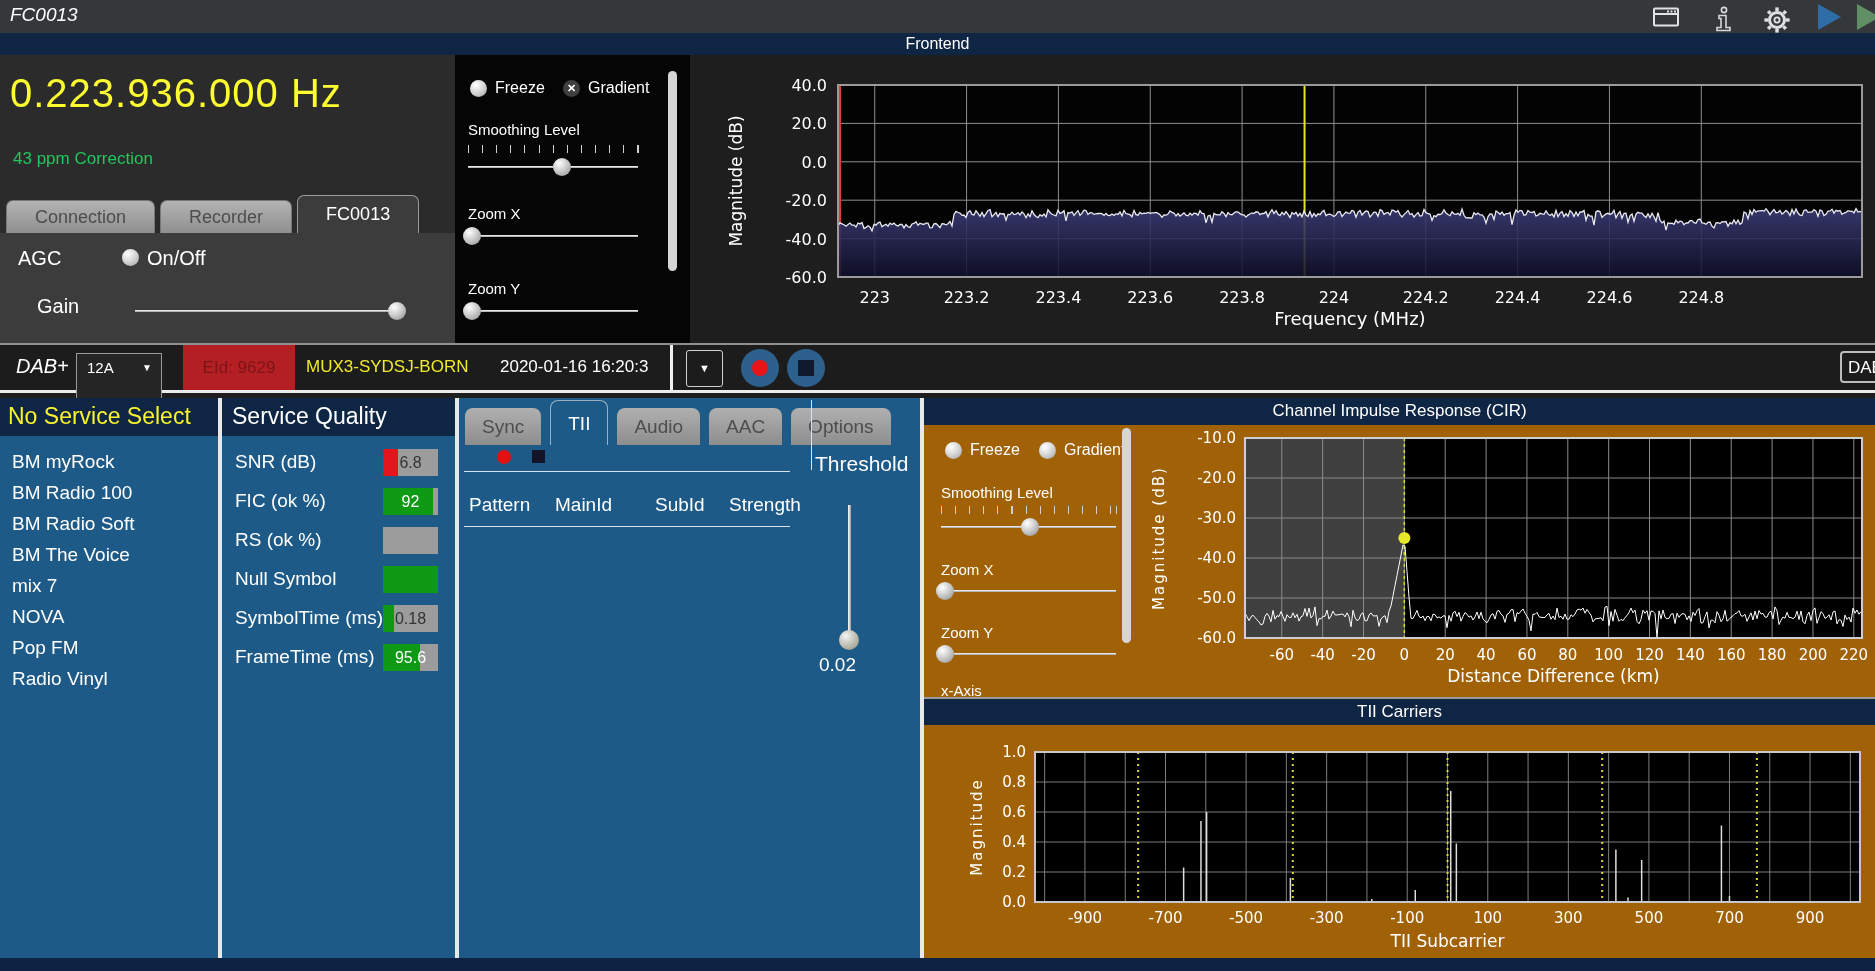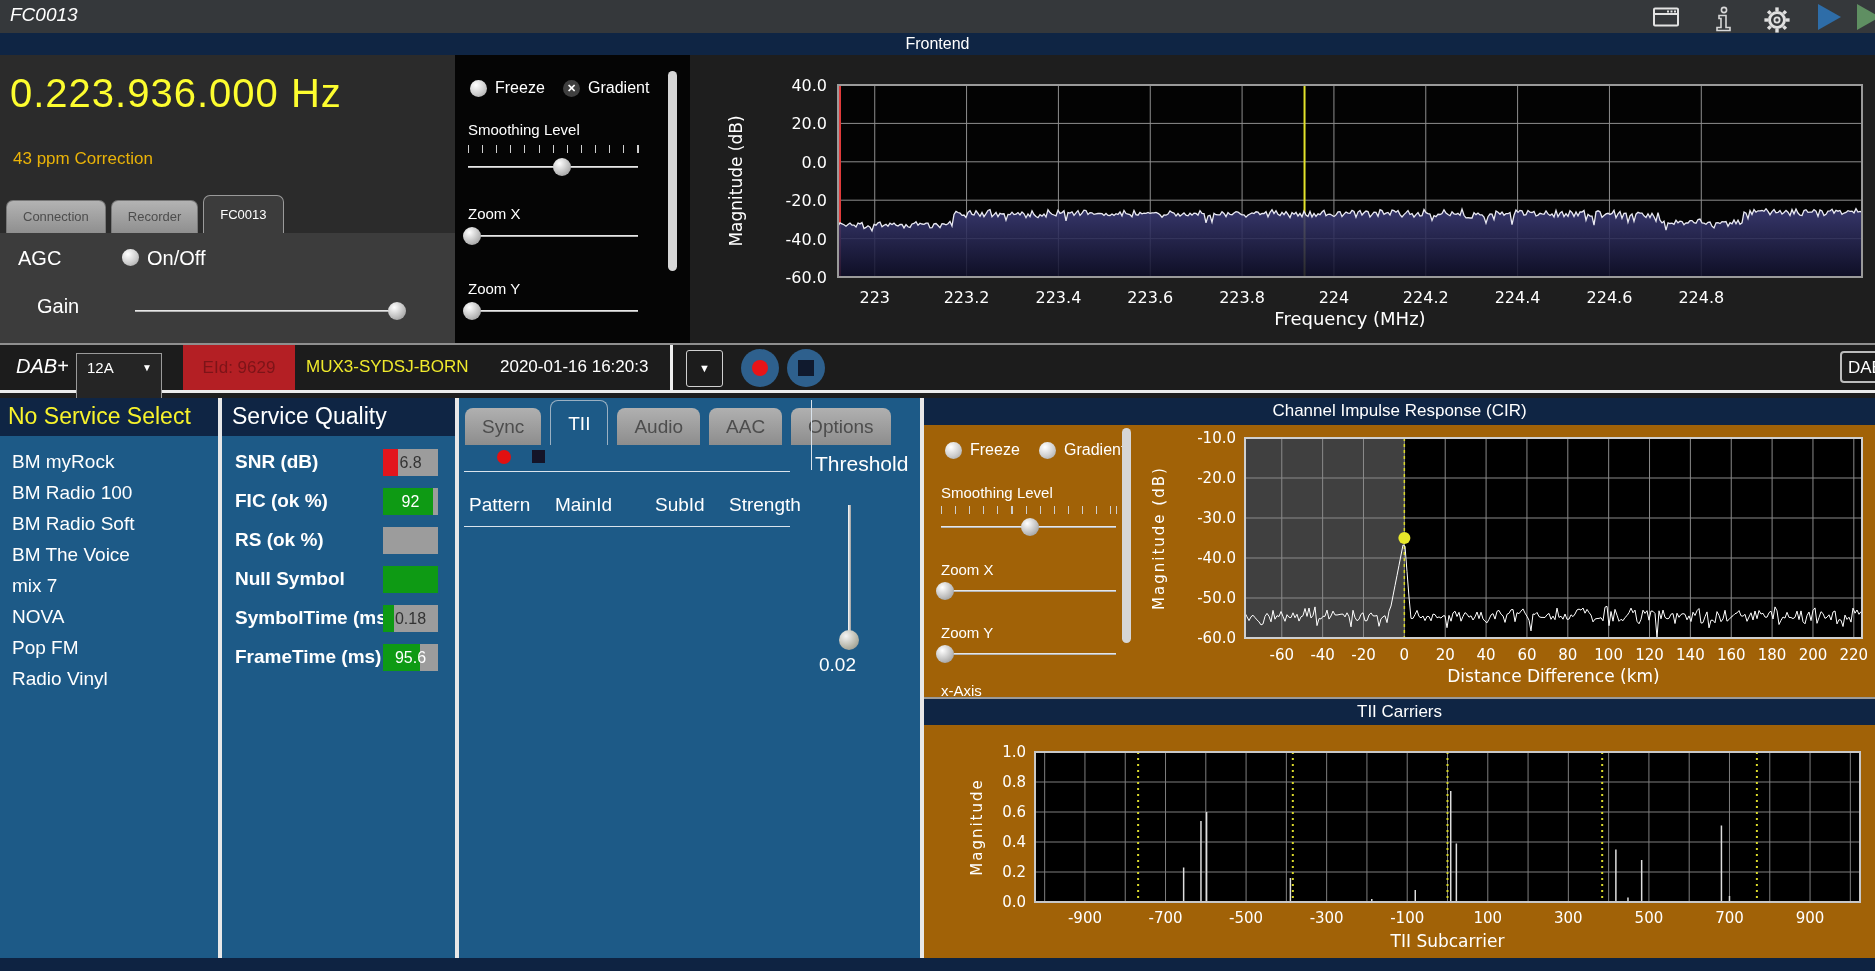--- a/index.html
+++ b/index.html
@@ -15,23 +15,23 @@
   .tri.blue{border-width:13px 0 13px 23px;border-color:transparent transparent transparent #2e6da8;}
   .tri.green{border-width:13px 0 13px 23px;border-color:transparent transparent transparent #5f8f62;}
 
   
   .strip{position:absolute;background:#0f2544;color:#fff;text-align:center;}
   .fe-strip{left:0;top:33px;width:1875px;height:22px;font-size:16px;line-height:22px;}
 
   
   .fe-left{position:absolute;left:0;top:55px;width:455px;height:288px;background:#2b2b2b;}
   .freq{position:absolute;left:10px;top:16px;color:#fdfd2f;font-size:40px;letter-spacing:1px;white-space:nowrap;}
-  .corr{position:absolute;left:13px;top:94px;color:#eab308;font-size:17px;}
+  .corr{position:absolute;left:13px;top:94px;color:#22c55e;font-size:17px;}
   .ftabs{position:absolute;left:6px;top:141px;height:37px;display:flex;align-items:flex-end;gap:5px;}
-  .ftab{height:32px;line-height:32px;padding:0 16px;font-size:13px;color:#4d4d4d;
+  .ftab{height:32px;line-height:32px;padding:0 28px;font-size:18px;color:#4d4d4d;
         background:linear-gradient(#b3b3b3,#8f8f8f);border:1px solid #777;
         border-bottom:none;border-radius:7px 7px 0 0;}
   .ftab.active{height:37px;line-height:37px;background:#3c3c3c;color:#fff;border:1px solid #9a9a9a;border-bottom:none;}
   .ftab-content{position:absolute;left:0;top:178px;width:455px;height:110px;background:#3c3c3c;}
   .lbl{position:absolute;color:#fff;font-size:20px;}
 
   .radio{position:absolute;width:17px;height:17px;border-radius:50%;
          background:radial-gradient(circle at 35% 30%,#ffffff,#cfcfcf 55%,#9c9c9c);}
   .xcirc{position:absolute;width:17px;height:17px;border-radius:50%;background:#3f3f3f;
          color:#fff;font-size:11px;font-weight:bold;text-align:center;line-height:17px;}
@@ -80,21 +80,21 @@
   .svc-panel .panel-hd{color:#f8f32b;padding-left:8px;}
   .svc{color:#fff;font-size:19px;line-height:31px;padding-left:12px;white-space:nowrap;}
   #service-list{position:absolute;left:0;top:48px;right:0;}
 
   .vdiv{position:absolute;top:0;width:4px;height:560px;background:#e8e8e8;}
 
   .q-panel{position:absolute;left:222px;top:0;width:233px;height:560px;background:#1d5a87;overflow:hidden;}
   .q-panel .panel-hd{color:#fff;padding-left:10px;}
   #quality-rows{position:absolute;left:0;top:46px;right:0;}
   .qrow{position:relative;height:39px;}
-  .qlabel{position:absolute;left:13px;top:7px;color:#fff;font-size:19px;white-space:nowrap;font-weight:bold;}
+  .qlabel{position:absolute;left:13px;top:7px;color:#fff;font-size:19px;white-space:nowrap;}
   .qbar{position:absolute;left:161px;top:5px;width:55px;height:27px;background:#9c9c9c;}
   .qfill{position:absolute;left:0;top:0;bottom:0;}
   .qval{position:absolute;left:0;top:0;right:0;bottom:0;text-align:center;line-height:27px;font-size:16px;}
 
   .detail-panel{position:absolute;left:459px;top:0;width:461px;height:560px;background:#1d5a87;overflow:hidden;}
   .ptabs{position:absolute;left:6px;top:3px;height:44px;display:flex;align-items:flex-end;gap:9px;}
   .ptab{height:37px;line-height:37px;padding:0 17px;font-size:19px;color:#4d4d4d;
         background:linear-gradient(#b0b0b0,#8d8d8d);border-radius:8px 8px 0 0;}
   .ptab.active{height:44px;line-height:46px;background:#1d5a87;color:#fff;
         border:1px solid #9ab0c2;border-bottom:none;}

